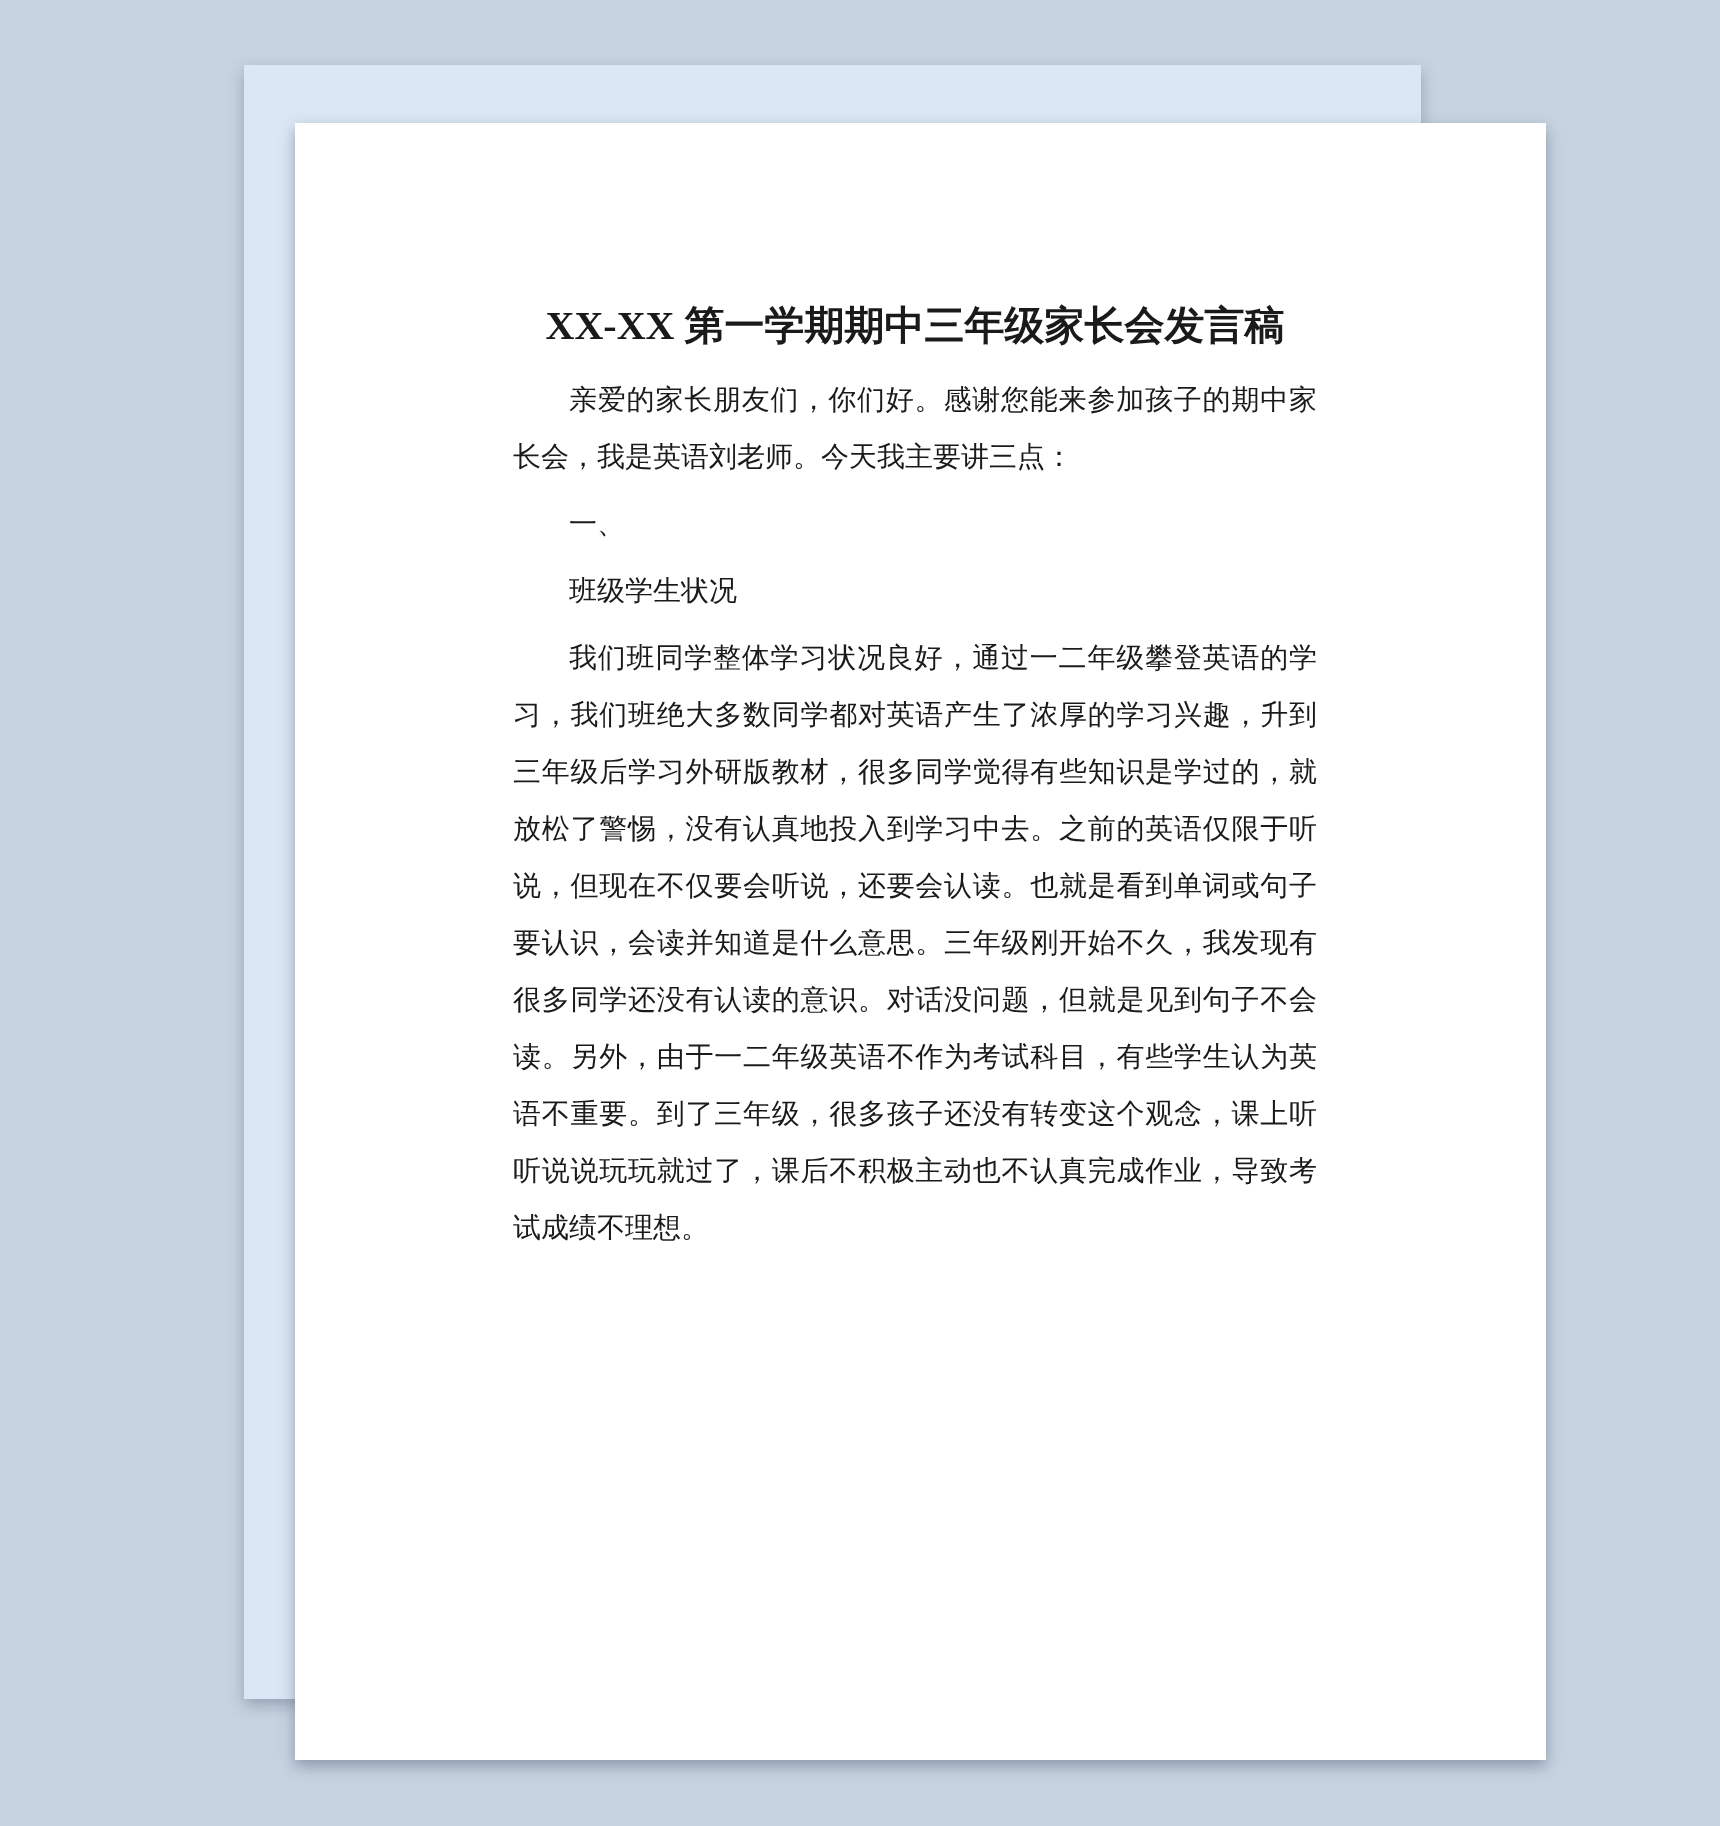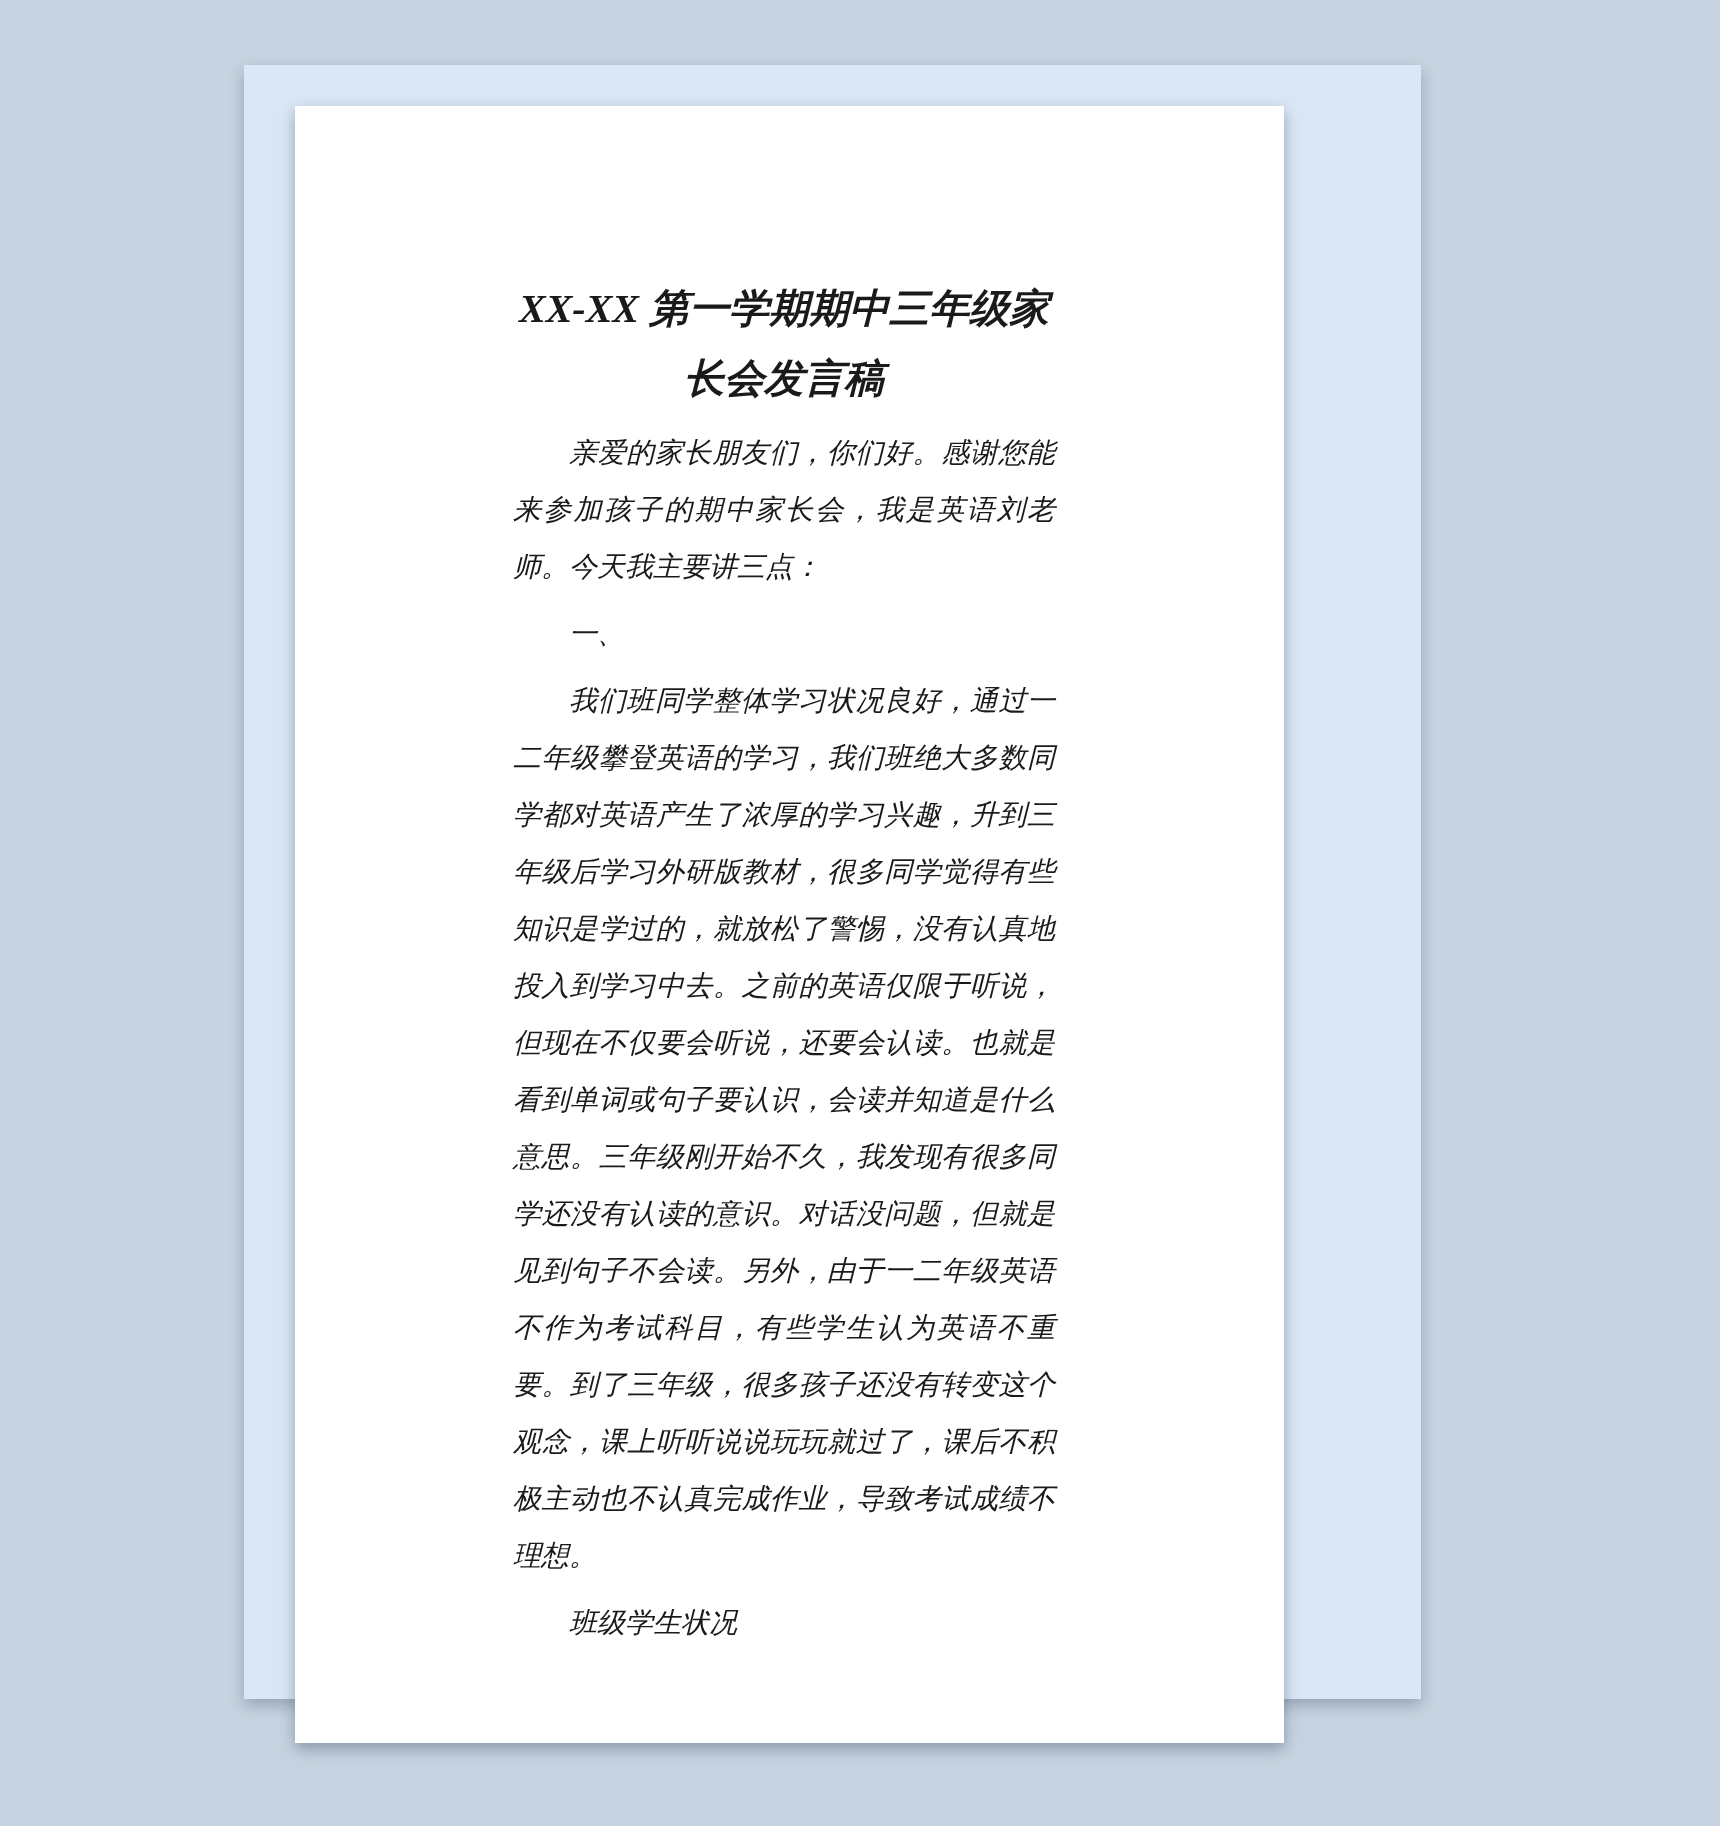--- a/index.html
+++ b/index.html
@@ -25,28 +25,27 @@
     left: 244px;
     top: 65px;
     width: 1177px;
     height: 1634px;
     background: var(--back_sheet);
     box-shadow: 0 6px 14px rgba(88, 104, 128, 0.45);
   }
   .page {
     position: absolute;
     left: 295px;
-    top: 106px;
-    width: 989px;
+    top: 123px;
+    width: 1251px;
     height: 1637px;
     background: var(--page);
     box-shadow: 0 6px 14px rgba(88, 104, 128, 0.55);
     box-sizing: border-box;
     padding: 168px 219px 0 208px;
-    font-style: italic;
   }
   .doc-title {
     margin: 0;
     font-size: 40px;
     line-height: 70px;
     font-weight: bold;
     text-align: center;
     color: var(--text);
   }
   .doc-body {
@@ -65,16 +64,16 @@
 </head>
 <body>
 
 <div class="back-sheet"></div>
 
 <div class="page">
   <h1 class="doc-title">XX-XX 第一学期期中三年级家长会发言稿</h1>
   <div class="doc-body">
     <p>亲爱的家长朋友们，你们好。感谢您能来参加孩子的期中家长会，我是英语刘老师。今天我主要讲三点：</p>
     <p>一、</p>
+    <p>班级学生状况</p>
     <p>我们班同学整体学习状况良好，通过一二年级攀登英语的学习，我们班绝大多数同学都对英语产生了浓厚的学习兴趣，升到三年级后学习外研版教材，很多同学觉得有些知识是学过的，就放松了警惕，没有认真地投入到学习中去。之前的英语仅限于听说，但现在不仅要会听说，还要会认读。也就是看到单词或句子要认识，会读并知道是什么意思。三年级刚开始不久，我发现有很多同学还没有认读的意识。对话没问题，但就是见到句子不会读。另外，由于一二年级英语不作为考试科目，有些学生认为英语不重要。到了三年级，很多孩子还没有转变这个观念，课上听听说说玩玩就过了，课后不积极主动也不认真完成作业，导致考试成绩不理想。</p>
-    <p>班级学生状况</p>
   </div>
 </div>
 
 </body></html>

